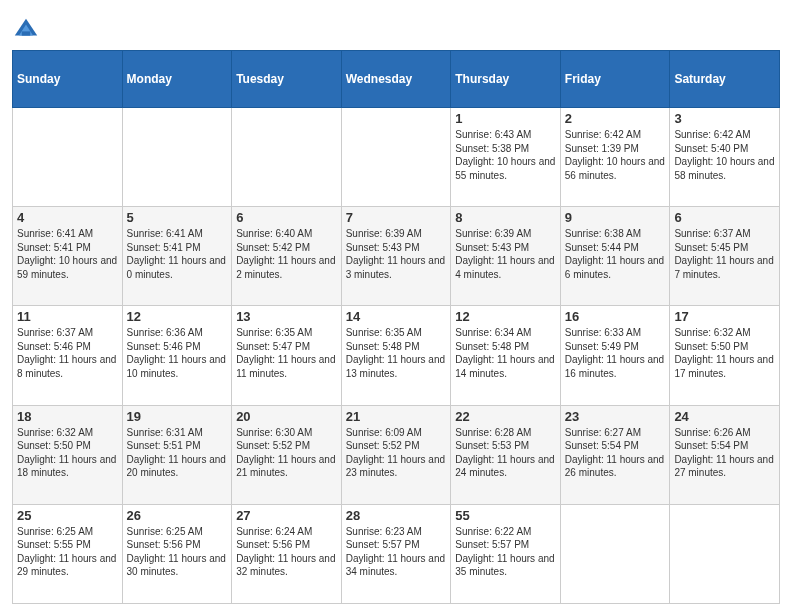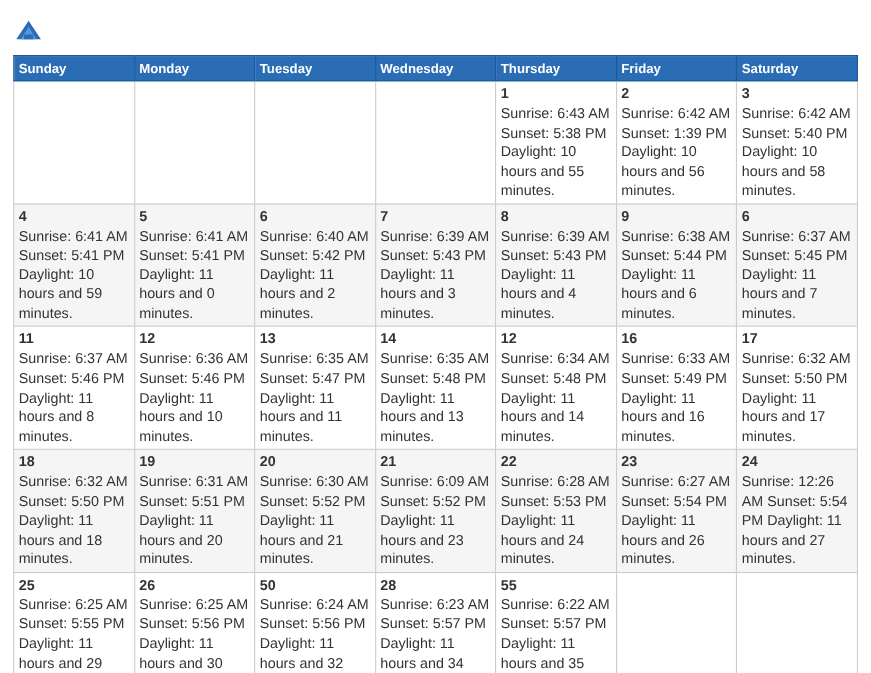--- a/index.html
+++ b/index.html
@@ -61,21 +61,21 @@
       width: 100%;
       border-collapse: collapse;
       flex: 1;
       table-layout: fixed;
     }
     .calendar th {
       background-color: #2a6db5;
       color: #fff;
       font-size: 12px;
       font-weight: bold;
-      padding: 4px 4px;
+      padding: 21px 4px;
       text-align: left;
       border: 1px solid #1a5a9a;
     }
     .calendar td {
       border: 1px solid #ccc;
       vertical-align: top;
       padding: 3px 4px;
       font-size: 9.5px;
       color: #333;
       height: 88px;
@@ -85,21 +85,21 @@
       background: #f5f5f5;
     }
     .day-number {
       font-size: 13px;
       font-weight: bold;
       color: #333;
       display: block;
       margin-bottom: 2px;
     }
     .day-info {
-      font-size: 13px;
+      font-size: 10px;
       color: #333;
       line-height: 1.35;
     }
     .empty-cell {
       background: #fff !important;
     }
   </style>
 </head>
 <body>
 
@@ -279,40 +279,40 @@
 Daylight: 11 hours and 24 minutes.</div>
           </td>
           <td>
             <span class="day-number">23</span>
             <div class="day-info">Sunrise: 6:27 AM
 Sunset: 5:54 PM
 Daylight: 11 hours and 26 minutes.</div>
           </td>
           <td>
             <span class="day-number">24</span>
-            <div class="day-info">Sunrise: 12:26 AM
+            <div class="day-info">Sunrise: 6:26 AM
 Sunset: 5:54 PM
 Daylight: 11 hours and 27 minutes.</div>
           </td>
         </tr>
         <tr>
           <td>
             <span class="day-number">25</span>
             <div class="day-info">Sunrise: 6:25 AM
 Sunset: 5:55 PM
 Daylight: 11 hours and 29 minutes.</div>
           </td>
           <td>
             <span class="day-number">26</span>
             <div class="day-info">Sunrise: 6:25 AM
 Sunset: 5:56 PM
 Daylight: 11 hours and 30 minutes.</div>
           </td>
           <td>
-            <span class="day-number">50</span>
+            <span class="day-number">27</span>
             <div class="day-info">Sunrise: 6:24 AM
 Sunset: 5:56 PM
 Daylight: 11 hours and 32 minutes.</div>
           </td>
           <td>
             <span class="day-number">28</span>
             <div class="day-info">Sunrise: 6:23 AM
 Sunset: 5:57 PM
 Daylight: 11 hours and 34 minutes.</div>
           </td>

